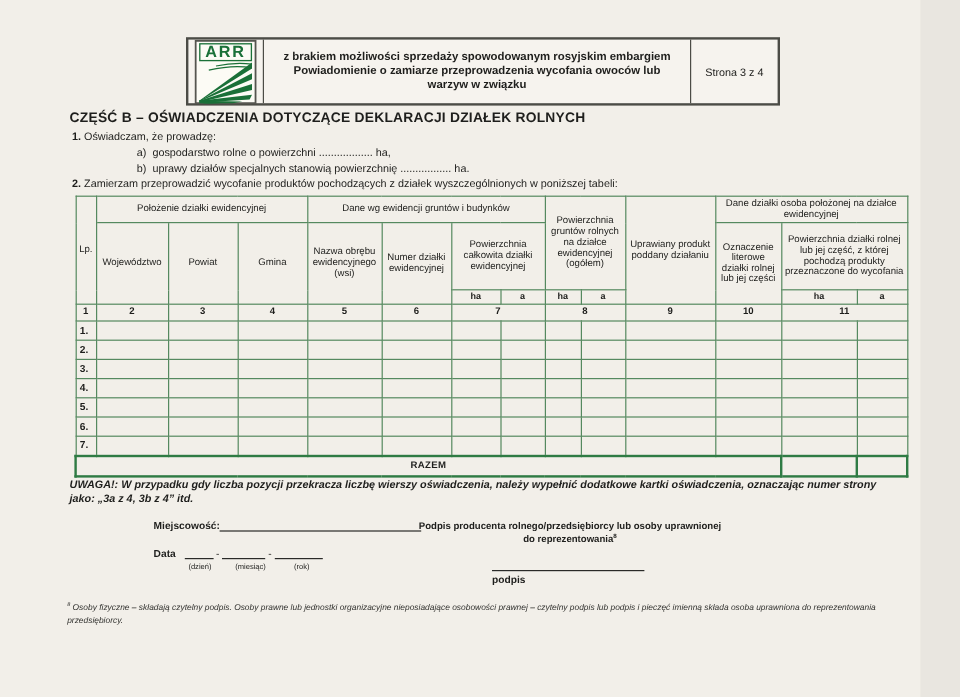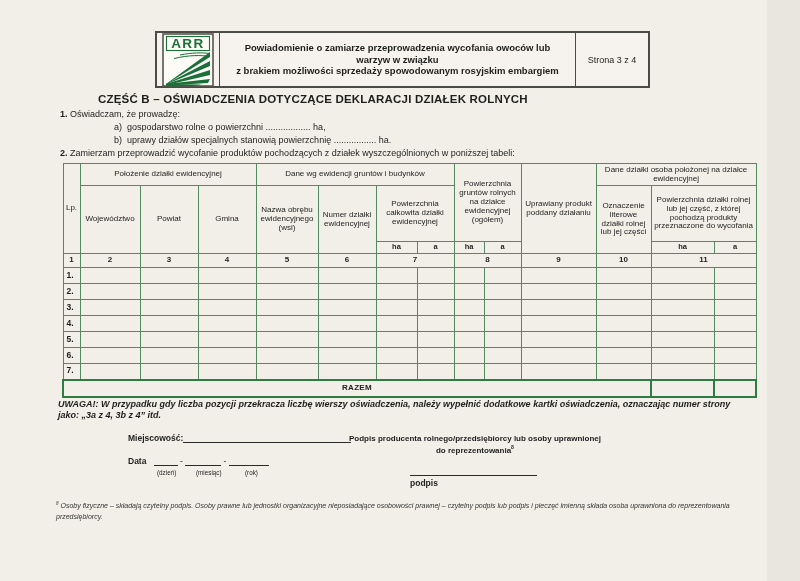--- a/index.html
+++ b/index.html
@@ -21,21 +21,21 @@
   
   .hdrbox{
     position:absolute;left:155px;top:31px;width:495px;height:57px;
     border:2px solid var(--hdr);display:flex;align-items:stretch;background:#f6f3ee;
   }
   .hdr-logo-cell{width:63px;border-right:1.5px solid var(--hdr);display:flex;align-items:center;justify-content:center;}
   .hdr-title-cell{flex:1;border-right:1.5px solid var(--hdr);display:flex;flex-direction:column;align-items:center;justify-content:center;text-align:center;padding:2px 8px;}
   .hdr-title-cell .t{font-size:9.5px;font-weight:bold;line-height:1.25;}
   .hdr-page-cell{width:72px;display:flex;align-items:center;justify-content:center;font-size:9px;}
   
-  .sec-title{position:absolute;left:58px;top:93px;font-size:11.5px;font-weight:bold;letter-spacing:.2px;margin-left:40px;}
+  .sec-title{position:absolute;left:58px;top:93px;font-size:11.5px;font-weight:bold;letter-spacing:.2px;}
   .li{position:absolute;font-size:9px;white-space:nowrap;text-align:center;}
   .li b{font-weight:bold;}
   
   .tblwrap{position:absolute;left:62px;top:163px;}
   table.decl{border-collapse:collapse;table-layout:fixed;width:693px;}
   table.decl td{border:1px solid var(--g1);padding:0 1px;font-size:8px;line-height:1.12;text-align:center;vertical-align:middle;}
   td.bL2{border-left:2px solid var(--g2);}
   td.bR2{border-right:2px solid var(--g2);}
   td.bT2{border-top:2px solid var(--g2);margin-top:34px;}
   td.bB2{border-bottom:2px solid var(--g2);}
@@ -75,22 +75,22 @@
           <polygon points="4,51 48,37 48,42 5,52"></polygon>
           <polygon points="4,51 48,46 46,50 6,52.5"></polygon>
           <polygon points="4,51 40,51.5 32,53 8,53"></polygon>
           <polygon points="4,51 22,53 12,53.5 4,53"></polygon>
         </g>
         <path d="M18,22 C30,19.5 40,19.5 48,20.5" fill="none" stroke="#1a7038" stroke-width="1"></path>
         <path d="M12,25.5 C27,22 39,22 48,23.5" fill="none" stroke="#1a7038" stroke-width="1"></path>
       </svg>
     </div>
     <div class="hdr-title-cell">
+      <div class="t">z brakiem możliwości sprzedaży spowodowanym rosyjskim embargiem</div>
       <div class="t">Powiadomienie o zamiarze przeprowadzenia wycofania owoców lub warzyw w związku</div>
-      <div class="t">z brakiem możliwości sprzedaży spowodowanym rosyjskim embargiem</div>
     </div>
     <div class="hdr-page-cell">Strona 3 z 4</div>
   </div>
 
   <div class="sec-title">CZĘŚĆ B – OŚWIADCZENIA DOTYCZĄCE DEKLARACJI DZIAŁEK ROLNYCH</div>
   <div class="li" style="left:60px;top:109px"><b>1.</b>&nbsp;<span>Oświadczam, że prowadzę:</span></div>
   <div class="li" style="left:114px;top:122px"><span>a)</span>&nbsp;&nbsp;<span>gospodarstwo rolne o powierzchni .................. ha,</span></div>
   <div class="li" style="left:114px;top:135px"><span>b)</span>&nbsp;&nbsp;<span>uprawy działów specjalnych stanowią powierzchnię ................. ha.</span></div>
   <div class="li" style="left:60px;top:148px"><b>2.</b>&nbsp;<span>Zamierzam przeprowadzić wycofanie produktów pochodzących z działek wyszczególnionych w poniższej tabeli:</span></div>
 

